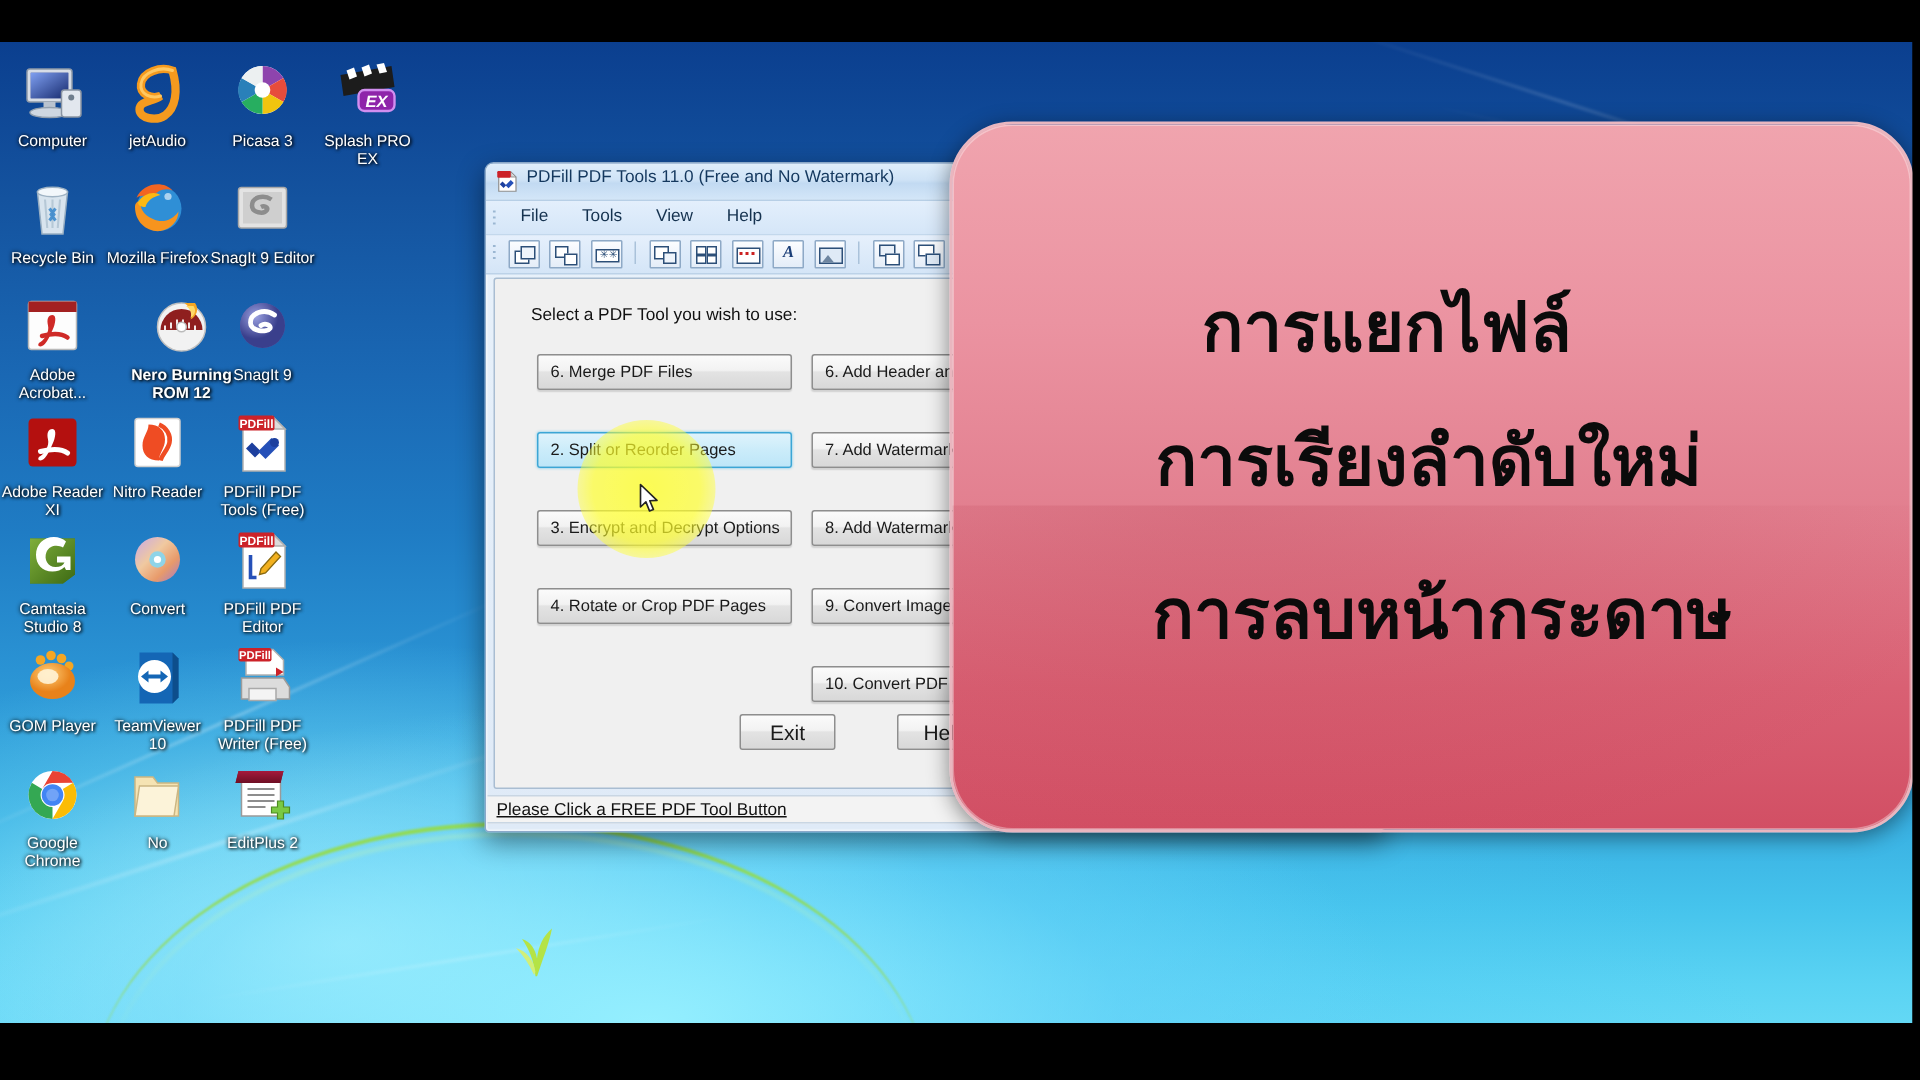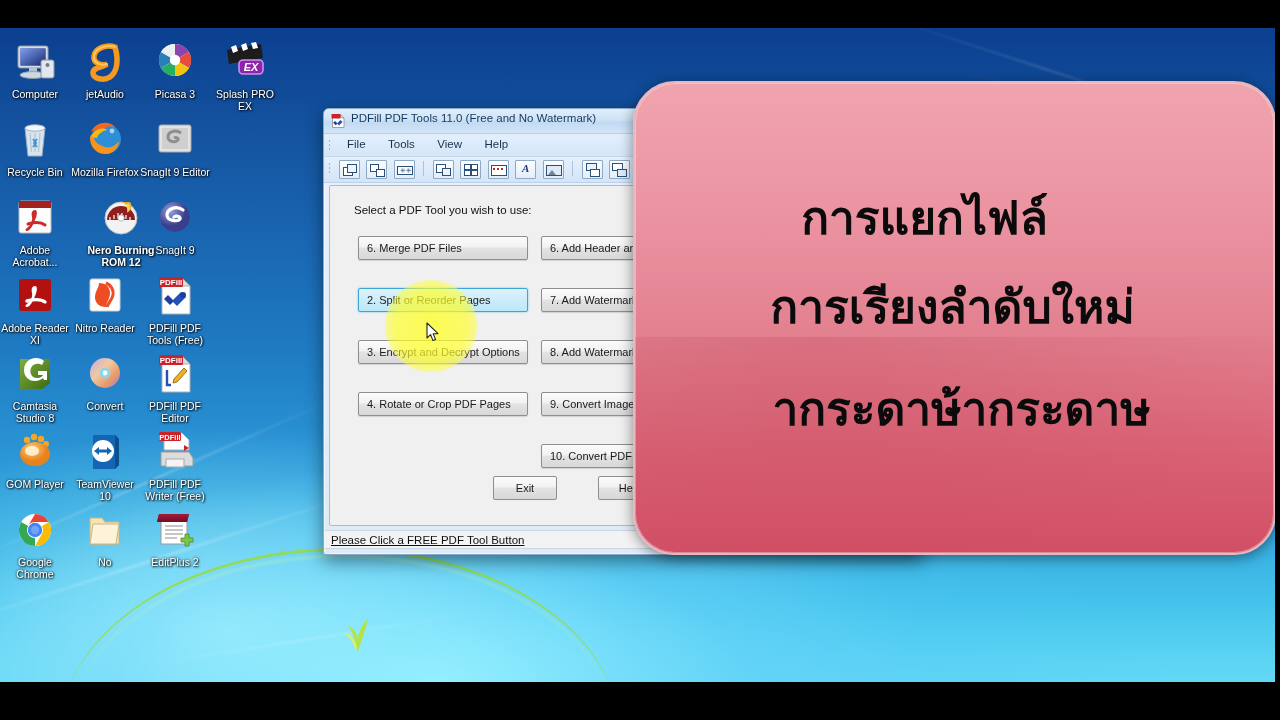--- a/index.html
+++ b/index.html
@@ -93,21 +93,21 @@
   }
   .tbtn-big.sel{
     background:linear-gradient(180deg,#dff3fc 0%,#cbecfa 50%,#bde6f8 100%);
     border:1px solid #3ba6d6;box-shadow:0 0 2px rgba(80,190,235,.9);
   }
   .col-l{left:28px;width:160px;}
   .col-r{left:211px;width:160px;}
   .botbtn{position:absolute;top:290px;height:22px;width:62px;
     border:1px solid #8e8e8e;border-radius:2px;text-align:center;padding-left:0;
     background:linear-gradient(180deg,#fbfbfb 0%,#f2f2f2 45%,#e3e3e3 50%,#d8d8d8 100%);
-    font-size:11px;line-height:22px;color:#1a1a1a;cursor:default;}
+    font-size:14px;line-height:22px;color:#1a1a1a;cursor:default;}
   #statusbar{position:absolute;left:1px;top:421px;width:594px;height:19px;
     background:#f3f3f3;border-top:1px solid #c9d6e3;border-bottom:1px solid #c9d6e3;
     font-size:11.5px;color:#111;line-height:19px;padding-left:6px;box-sizing:border-box;text-decoration:underline;}
 
   
   #spotlight{position:absolute;left:385px;top:280px;width:92px;height:92px;border-radius:50%;
     background:radial-gradient(circle,rgba(255,255,40,.78) 0%,rgba(255,255,40,.68) 55%,rgba(255,255,60,.30) 80%,rgba(255,255,80,0) 100%);
     z-index:30;pointer-events:none;}
   #cursor{position:absolute;left:426px;top:322px;width:14px;height:20px;z-index:31;}
 
@@ -582,21 +582,21 @@
 
   <div id="spotlight"></div>
   <svg id="cursor" viewBox="0 0 14 20">
     <path d="M1 1 L1 16 L4.6 12.6 L7 18.6 L9.6 17.6 L7.2 11.8 L12 11.6 Z" fill="#fff" stroke="#222" stroke-width="1.1" stroke-linejoin="round"></path>
   </svg>
 
   <div id="pink">
     <div id="pink-lines">
       <div class="pl" id="pl1">การแยกไฟล์</div>
       <div class="pl" id="pl2">การเรียงลำดับใหม่</div>
-      <div class="pl" id="pl3">ากระดาษ้ากระดาษ</div>
+      <div class="pl" id="pl3">การลบหน้ากระดาษ</div>
     </div>
   </div>
 
   <div class="letterbox" id="lb-top"></div>
   <div class="letterbox" id="lb-bottom"></div>
   <div id="lb-right"></div>
 
 </div>
 
 </body></html>

